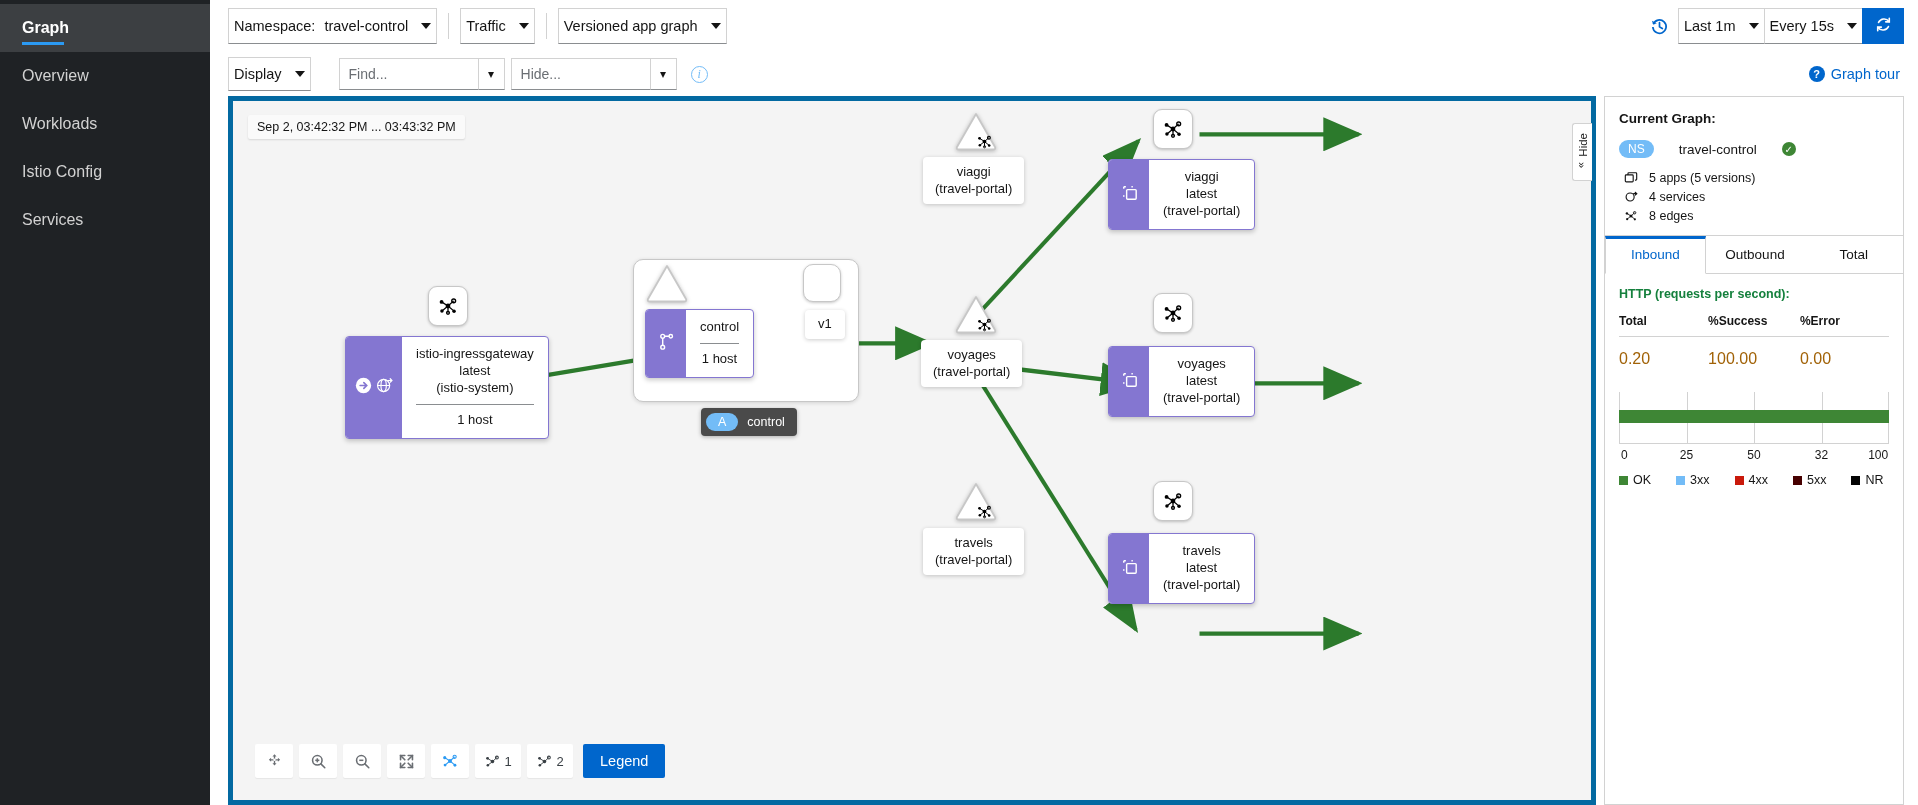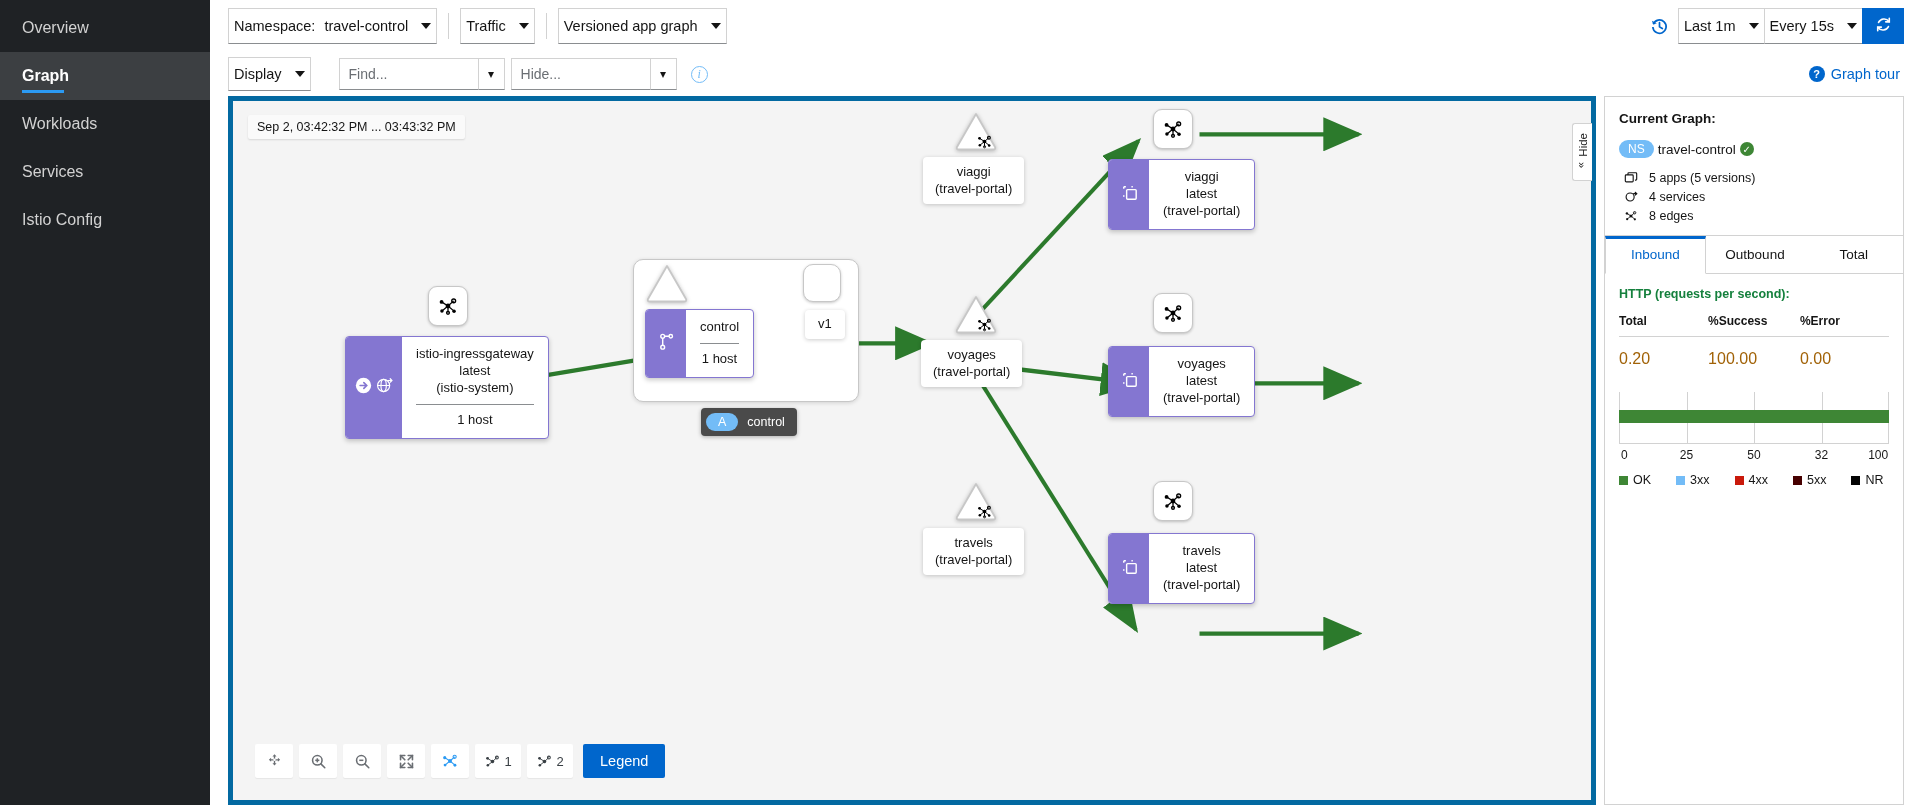--- a/index.html
+++ b/index.html
@@ -196,21 +196,21 @@
   }
   .hide-tab .chev { font-size: 11px; color: #151515; transform: rotate(90deg); }
 
   
   .panel {
     width: 300px; min-width: 300px; border: 1px solid #d2d2d2;
     background: #fff; padding: 0; display: flex; flex-direction: column;
   }
   .panel-head { padding: 14px 14px 12px 14px; }
   .panel-title { font-size: 13.5px; font-weight: bold; color: #151515; }
-  .ns-row { display: flex; align-items: center; gap: 4px; margin-top: 14px; }
+  .ns-row { display: flex; align-items: center; gap: 25px; margin-top: 14px; }
   .ns-badge {
     background: #73bcf7; color: #fff; border-radius: 11px;
     font-size: 12px; padding: 2px 9px;
   }
   .ns-name { font-size: 13.5px; color: #151515; }
   .ok-dot {
     width: 14px; height: 14px; border-radius: 50%; background: #3e8635;
     color: #fff; font-size: 10px; display: inline-flex;
     align-items: center; justify-content: center;
   }
@@ -248,34 +248,34 @@
   .lgd { display: flex; gap: 25px; margin-top: 7px; }
   .lgd-i { display: flex; align-items: center; gap: 5px; font-size: 12.5px; color: #151515; }
   .sw { width: 9px; height: 9px; display: inline-block; }
 </style>
 </head>
 <body>
 
 <div class="app">
 
   <nav class="sidebar">
+    <div class="nav-item active">
+        <span>Graph</span>
+      </div>
     <div class="nav-item">
         <span>Overview</span>
       </div>
-    <div class="nav-item active">
-        <span>Graph</span>
-      </div>
     <div class="nav-item">
         <span>Workloads</span>
       </div>
     <div class="nav-item">
+        <span>Istio Config</span>
+      </div>
+    <div class="nav-item">
         <span>Services</span>
-      </div>
-    <div class="nav-item">
-        <span>Istio Config</span>
       </div>
   </nav>
 
   <div class="main">
 
     <div class="toolbar1">
       <div class="sel">
         <span class="lbl-dim">Namespace:</span>
         <span>travel-control</span>
         <span class="caret"></span>

